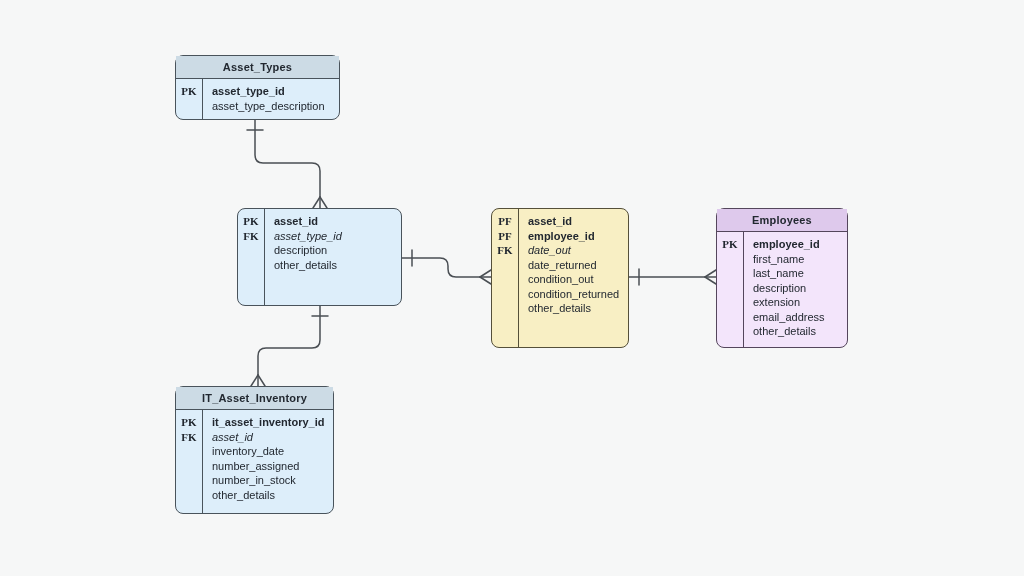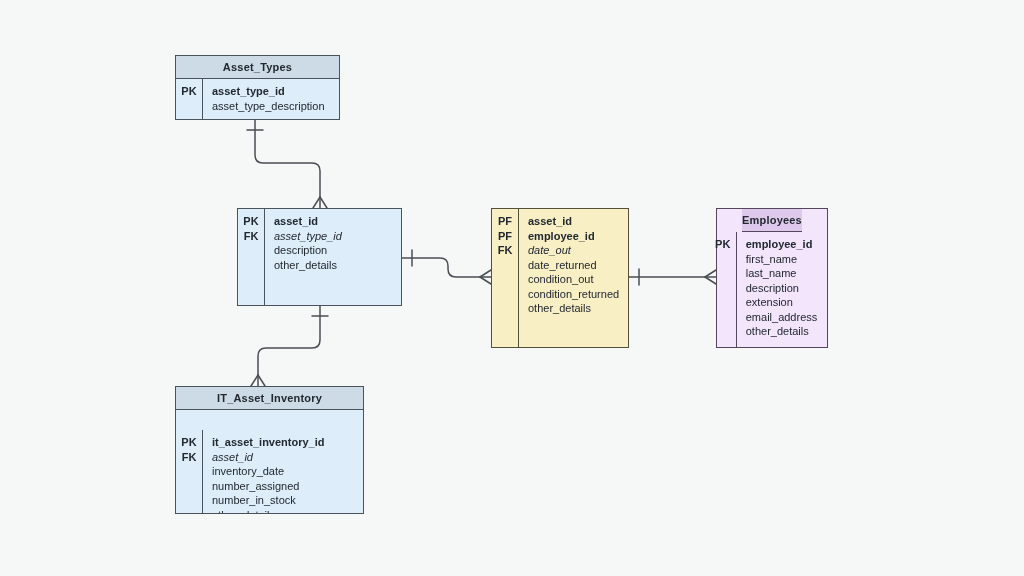--- a/index.html
+++ b/index.html
@@ -15,21 +15,21 @@
   #connector-layer {
     position: absolute; left: 0; top: 0;
     pointer-events: none;
   }
   .entity {
     position: absolute;
     box-sizing: border-box;
     display: flex;
     flex-direction: column;
     border: 1.5px solid var(--border, #4a4f54);
-    border-radius: 0;
+    border-radius: 8px;
     background: var(--body-bg, #fff);
     color: #222830;
     z-index: 2;
   }
   .entity-header {
     height: 23px;
     line-height: 23px;
     box-sizing: border-box;
     text-align: center;
     font-size: 11px;
@@ -54,21 +54,21 @@
   .field-col {
     flex: 1 1 auto;
     padding: 5px 0;
   }
   .key, .field {
     height: 14.5px;
     line-height: 14.5px;
     font-size: 11px;
     white-space: nowrap;
   }
-  .key { text-align: center; font-weight: bold; }
+  .key { text-align: center; font-weight: bold; font-family: Liberation Serif, serif; }
   .field { padding-left: 9px; padding-right: 17px; }
   .field.bold { font-weight: bold; }
   .field.italic { font-style: italic; }
 </style>
 </head>
 <body style="background: rgb(246, 247, 247);">
 
 <div id="stage">
 
   <svg id="connector-layer" width="1024" height="576" viewBox="0 0 1024 576">
@@ -145,21 +145,21 @@
           <div class="field bold">employee_id</div>
           <div class="field italic">date_out</div>
           <div class="field">date_returned</div>
           <div class="field">condition_out</div>
           <div class="field">condition_returned</div>
           <div class="field">other_details</div>
         </div>
     </div>
   </div>
 
-  <div class="entity" style="left: 716px; top: 208px; width: 112px; height: 140px; align-items: center; --header-bg: #dec9ec; --body-bg: #f3e5fb; --border: #54465c;">
+  <div class="entity" style="left: 716px; top: 208px; width: 132px; height: 140px; --header-bg: #dec9ec; --body-bg: #f3e5fb; --border: #54465c;">
     <div class="entity-header">Employees</div>
     <div class="entity-body">
       <div class="key-col">
           <div class="key">PK</div>
           <div class="key">&nbsp;</div>
           <div class="key">&nbsp;</div>
           <div class="key">&nbsp;</div>
           <div class="key">&nbsp;</div>
           <div class="key">&nbsp;</div>
           <div class="key">&nbsp;</div>
@@ -169,21 +169,21 @@
           <div class="field">first_name</div>
           <div class="field">last_name</div>
           <div class="field">description</div>
           <div class="field">extension</div>
           <div class="field">email_address</div>
           <div class="field">other_details</div>
         </div>
     </div>
   </div>
 
-  <div class="entity" style="left: 175px; top: 386px; width: 189px; height: 128px; gap: 20px; --header-bg: #ccdbe5; --body-bg: #ddeefa; --border: #49535b;">
+  <div class="entity" style="left: 175px; top: 386px; width: 159px; height: 128px; --header-bg: #ccdbe5; --body-bg: #ddeefa; --border: #49535b;">
     <div class="entity-header">IT_Asset_Inventory</div>
     <div class="entity-body">
       <div class="key-col">
           <div class="key">PK</div>
           <div class="key">FK</div>
           <div class="key">&nbsp;</div>
           <div class="key">&nbsp;</div>
           <div class="key">&nbsp;</div>
           <div class="key">&nbsp;</div>
         </div>

